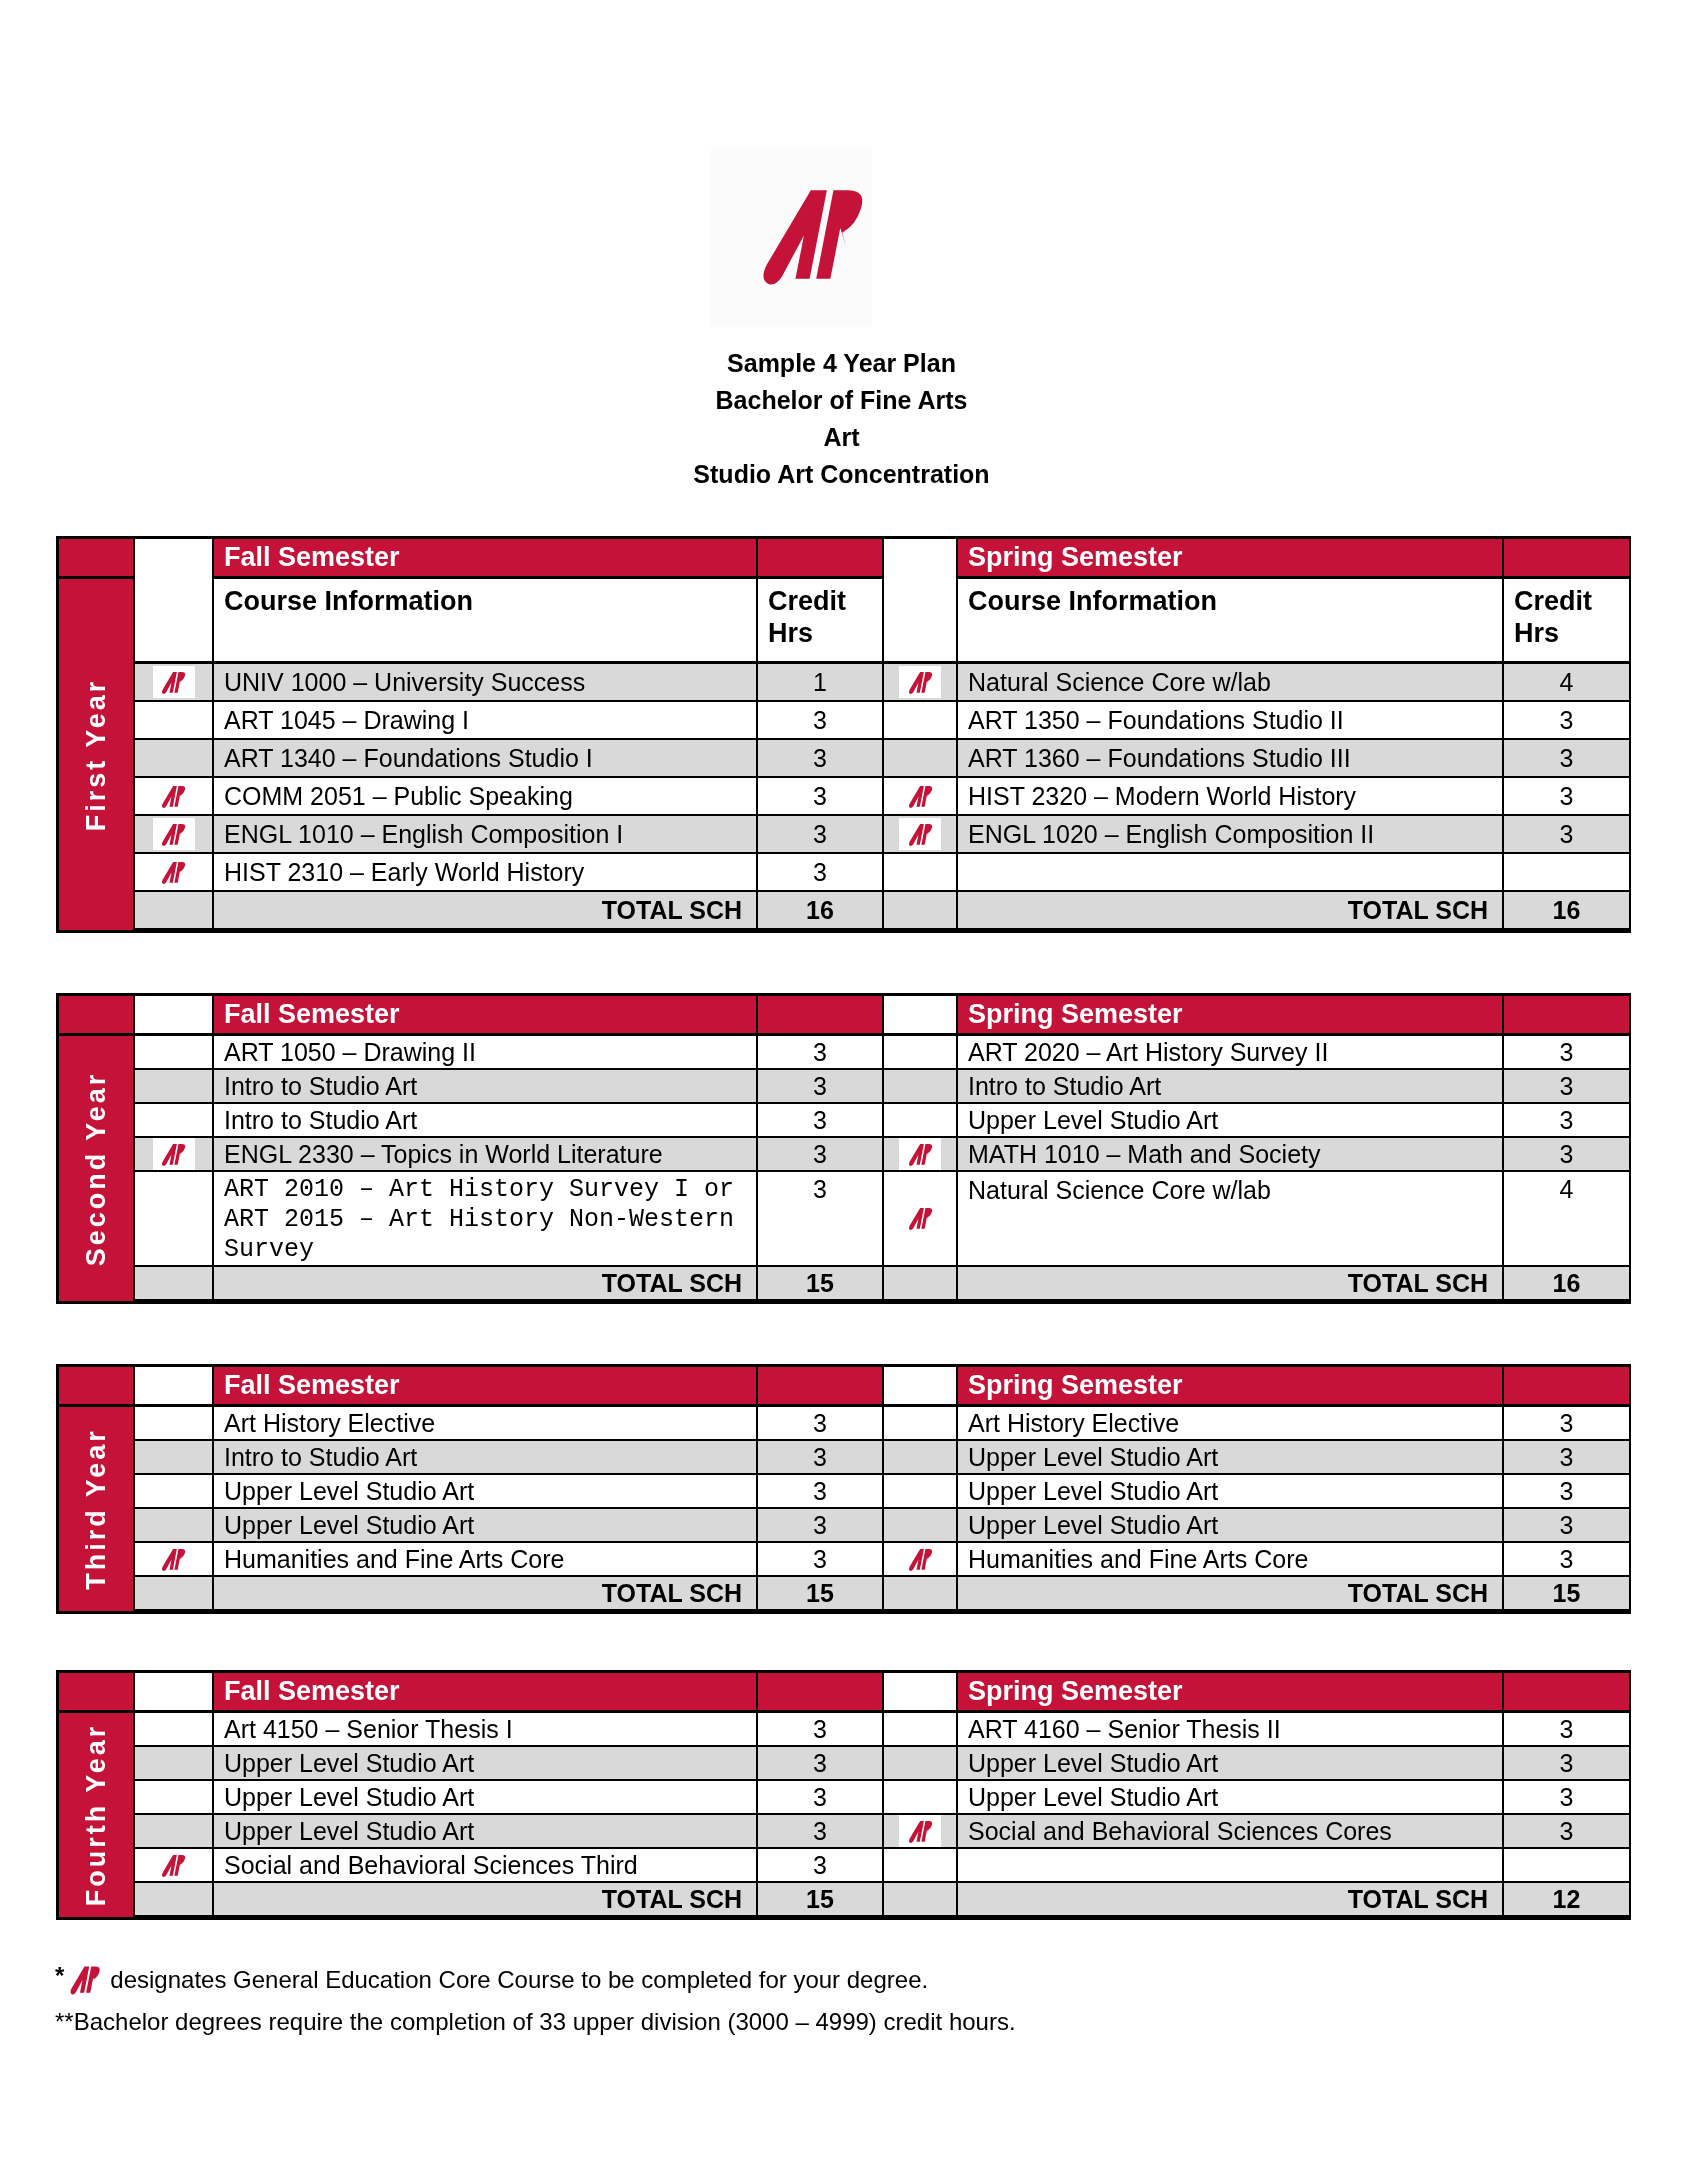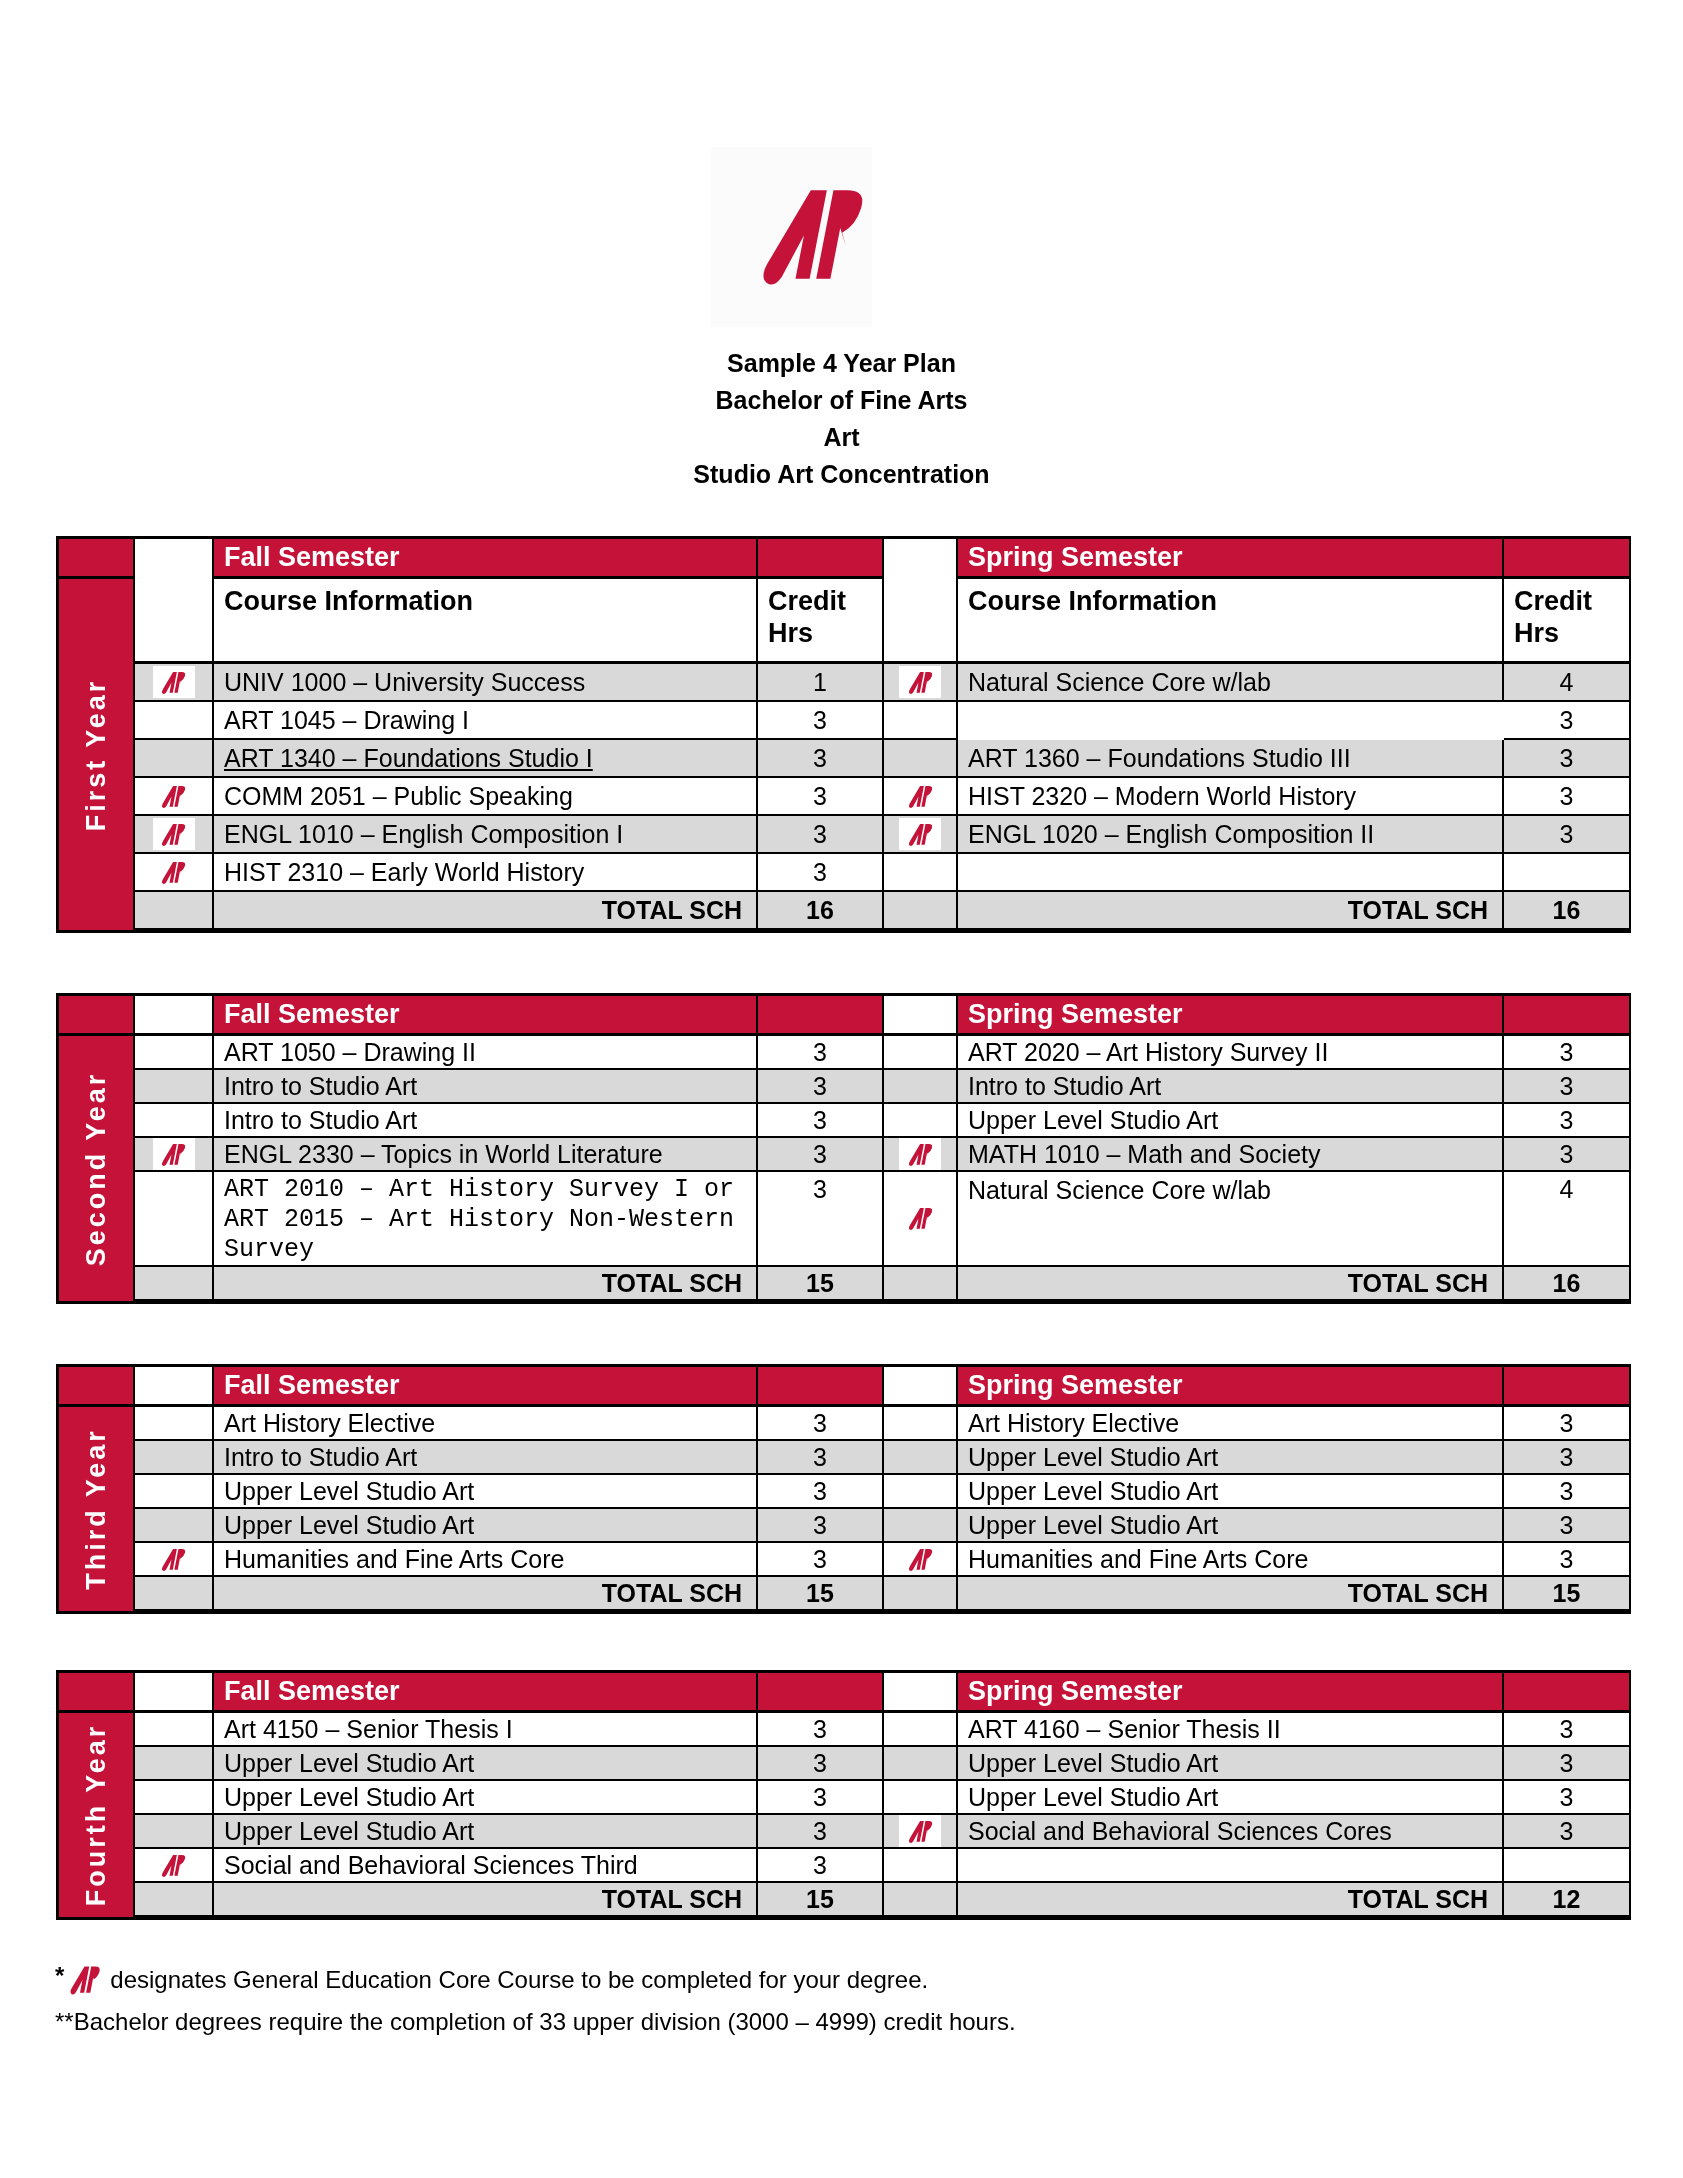--- a/index.html
+++ b/index.html
@@ -109,23 +109,26 @@
         <div class="cell coursetitle" style="grid-area: 3 / 6; min-height: 38px; background: rgb(217, 217, 217);">
           <span class="pretext">Natural Science Core w/lab</span>
         </div>
         <div class="cell credit last" style="grid-area: 3 / 7; min-height: 38px; background: rgb(217, 217, 217);">4</div>
         <div class="cell apcell" style="grid-area: 4 / 2; min-height: 38px; background: rgb(255, 255, 255);"></div>
         <div class="cell coursetitle" style="grid-area: 4 / 3; min-height: 38px; background: rgb(255, 255, 255);">
           <span class="pretext">ART 1045 – Drawing I</span>
         </div>
         <div class="cell credit" style="grid-area: 4 / 4; min-height: 38px; background: rgb(255, 255, 255);">3</div>
         <div class="cell apcell" style="grid-area: 4 / 5; min-height: 38px; background: rgb(255, 255, 255);"></div>
+        <div class="cell coursetitle" style="grid-area: 4 / 6; min-height: 38px; background: rgb(255, 255, 255);">
+          <span class="pretext">ART 1350 – Foundations Studio II</span>
+        </div>
         <div class="cell credit last" style="grid-area: 4 / 7; min-height: 38px; background: rgb(255, 255, 255);">3</div>
         <div class="cell apcell" style="grid-area: 5 / 2; min-height: 38px; background: rgb(217, 217, 217);"></div>
-        <div class="cell coursetitle" style="grid-area: 5 / 3; min-height: 38px; background: rgb(217, 217, 217); text-decoration: underline;">
+        <div class="cell coursetitle" style="grid-area: 5 / 3; min-height: 38px; background: rgb(217, 217, 217);">
           <span class="pretext">ART 1340 – Foundations Studio I</span>
         </div>
         <div class="cell credit" style="grid-area: 5 / 4; min-height: 38px; background: rgb(217, 217, 217);">3</div>
         <div class="cell apcell" style="grid-area: 5 / 5; min-height: 38px; background: rgb(217, 217, 217);"></div>
         <div class="cell coursetitle" style="grid-area: 5 / 6; min-height: 38px; background: rgb(217, 217, 217);">
           <span class="pretext">ART 1360 – Foundations Studio III</span>
         </div>
         <div class="cell credit last" style="grid-area: 5 / 7; min-height: 38px; background: rgb(217, 217, 217);">3</div>
         <div class="cell apcell" style="grid-area: 6 / 2; min-height: 38px; background: rgb(255, 255, 255);">
           <span class="ap-badge">

